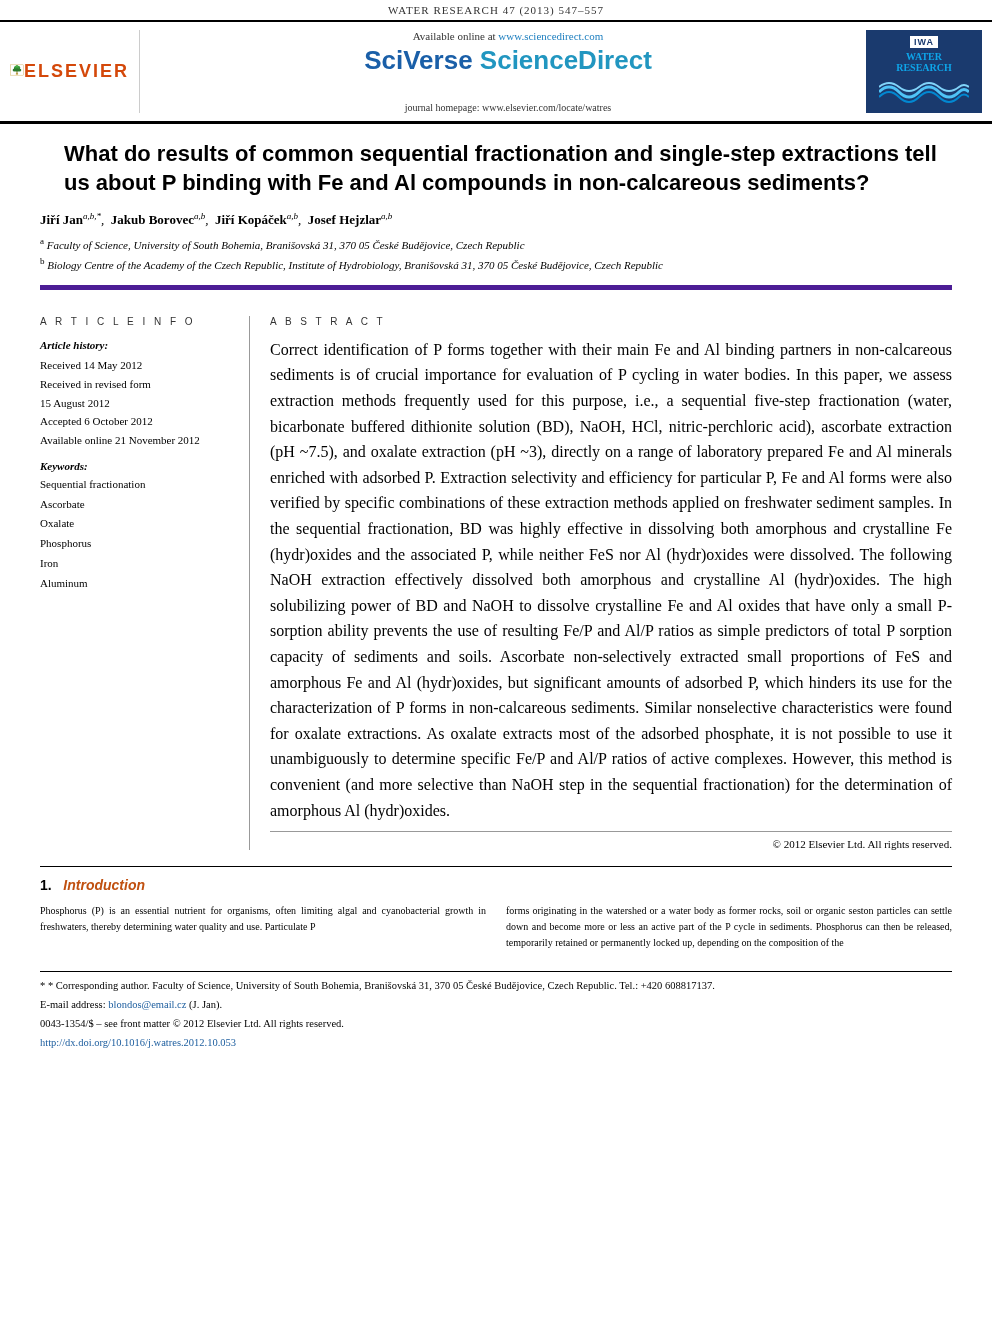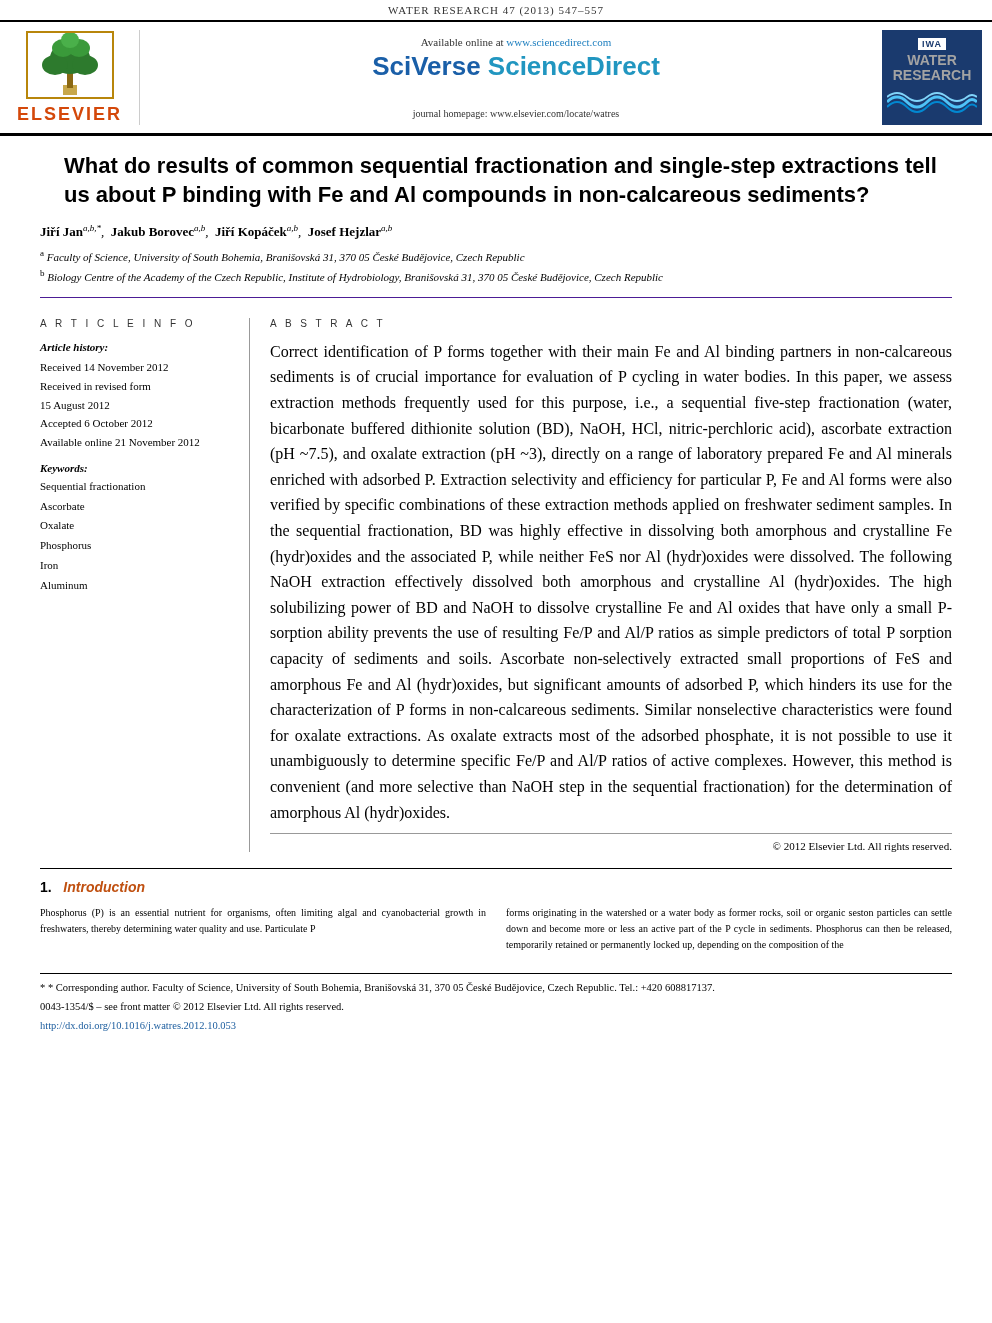--- a/index.html
+++ b/index.html
@@ -32,21 +32,21 @@
     .journal-header {
       display: flex;
       align-items: stretch;
       border-bottom: 3px solid #000;
       padding: 8px 10px;
     }
 
     .elsevier-logo {
       width: 130px;
       display: flex;
-      flex-direction: column;
+      flex-direction: row;
       align-items: center;
       justify-content: center;
       border-right: 1px solid #ccc;
       padding-right: 10px;
       margin-right: 10px;
     }
 
     .elsevier-tree-icon {
       width: 90px;
       height: 70px;
@@ -89,21 +89,21 @@
       margin-bottom: 4px;
     }
 
     .journal-homepage {
       font-size: 10px;
       color: #333;
       margin-top: 22px;
     }
 
     .water-research-badge {
-      width: 100px;
+      width: 116px;
       background: #1a3a6e;
       display: flex;
       flex-direction: column;
       align-items: center;
       justify-content: center;
       padding: 4px;
     }
 
     .wr-iwa {
       font-size: 9px;
@@ -111,23 +111,23 @@
       font-family: Arial, sans-serif;
       font-weight: bold;
       letter-spacing: 1px;
       background: #fff;
       color: #1a3a6e;
       padding: 1px 4px;
       margin-bottom: 3px;
     }
 
     .wr-title {
-      font-size: 14px;
-      color: #a3a3a3;
-      font-family: Liberation Sans, sans-serif;
+      font-size: 10px;
+      color: #0ea5e9;
+      font-family: Liberation Serif, serif;
       font-weight: bold;
       line-height: 1.1;
       text-align: center;
     }
 
     .wr-waves {
       width: 90px;
       height: 30px;
       margin-top: 4px;
     }
@@ -176,22 +176,22 @@
     .affil-super {
       vertical-align: super;
       font-size: 9px;
       font-style: normal;
     }
 
     
     .two-column {
       display: flex;
       gap: 20px;
-      border-top: 1px solid #4c1d95;
-      padding-top: 20px;
+      border-top: 5px solid #4c1d95;
+      padding-top: 26px;
       margin-bottom: 16px;
     }
 
     .article-info {
       width: 210px;
       min-width: 210px;
       border-right: 1px solid #999;
       padding-right: 16px;
     }
 
@@ -379,21 +379,21 @@
     </div>
 
     <div class="two-column">
 
       <div class="article-info">
         <div class="section-heading">A R T I C L E   I N F O</div>
 
         <div class="info-subsection">
           <span class="info-label">Article history:</span>
           <div class="info-dates">
-            <div>Received 14 November 2012</div>
+            <div>Received 14 May 2012</div>
             <div>Received in revised form</div>
             <div>15 August 2012</div>
             <div>Accepted 6 October 2012</div>
             <div>Available online 21 November 2012</div>
           </div>
         </div>
 
         <div class="keywords-section">
           <span class="info-label">Keywords:</span>
           <ul class="keywords-list">
@@ -428,20 +428,25 @@
       <div class="intro-right">
         <p>forms originating in the watershed or a water body as former rocks, soil or organic seston particles can settle down and become more or less an active part of the P cycle in sediments. Phosphorus can then be released, temporarily retained or permanently locked up, depending on the composition of the</p>
       </div>
     </div>
 
     <div class="footnote-section">
       <div class="footnote-line">
         <span>*</span>
         <span>* Corresponding author. Faculty of Science, University of South Bohemia, Branišovská 31, 370 05 České Budějovice, Czech Republic. Tel.: +420 608817137.</span>
       </div>
+      <div class="footnote-line">
+        <span>E-mail address:</span>
+        <span class="footnote-link">blondos@email.cz</span>
+        <span>(J. Jan).</span>
+      </div>
       <div class="footnote-line">0043-1354/$ – see front matter © 2012 Elsevier Ltd. All rights reserved.</div>
       <div class="footnote-line">
         <span class="footnote-link">http://dx.doi.org/10.1016/j.watres.2012.10.053</span>
       </div>
     </div>
 
   </div>
 </div>
 
 </body></html>

